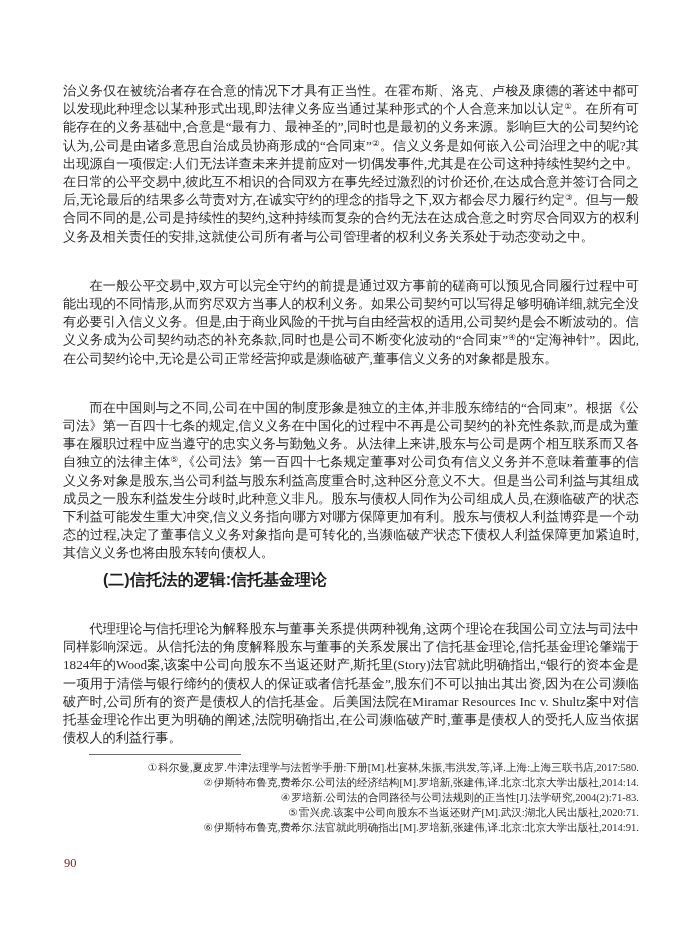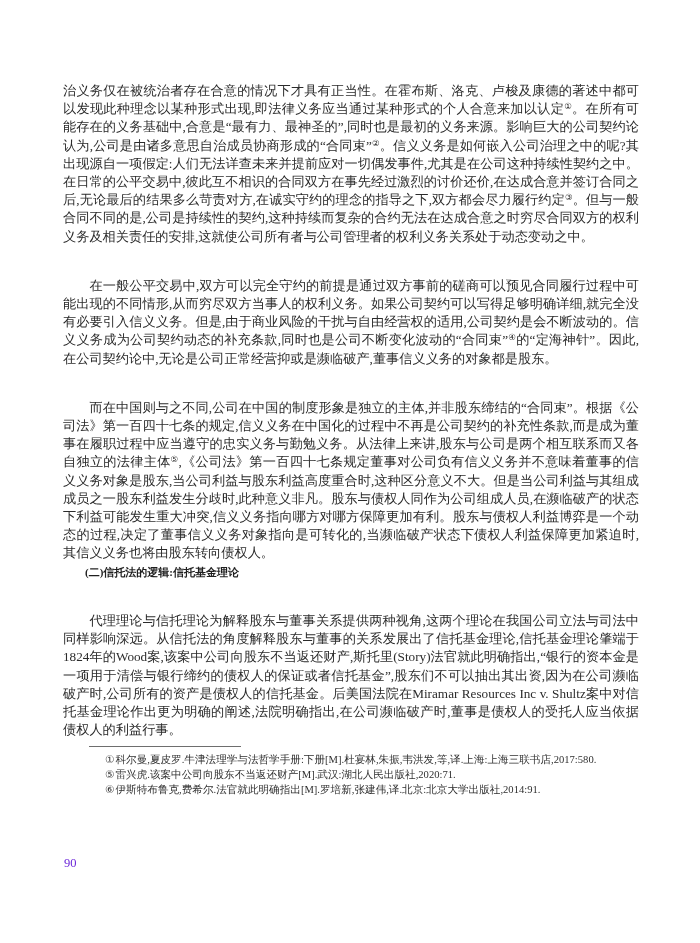--- a/index.html
+++ b/index.html
@@ -23,69 +23,71 @@
   }
   .para {
     margin: 0;
     font-size: 13.2px;
     line-height: 18.2px;
     text-align: justify;
     text-justify: inter-ideograph;
   }
   .para.indent { text-indent: 2em; margin-top: 31px; }
   .h2 {
-    margin: 0;
-    font-size: 11px;
+    margin: 8px;
+    font-size: 16px;
     line-height: 18.4px;
     font-weight: 700;
     text-indent: 2em;
     color: #1f1f1f;
-    font-family: Liberation Serif, serif;
+    font-family: Liberation Sans, sans-serif;
   }
   .fn-ref {
     font-size: 8.5px;
     line-height: 0;
     vertical-align: 4px;
   }
   .fn-sep {
     border: none;
     height: 0;
     border-top: 1px solid #6e6e6e;
     width: 152px;
     margin: 6px 0 5px 26px;
   }
   .fn {
     margin: 0;
     font-size: 10.6px;
     line-height: 15px;
     padding-left: 42px;
     color: #2f2f2f;
-    text-align: left;
+    text-align: right;
   }
   .fn-marker { margin-right: 1px; }
   .page-num {
     position: absolute;
     left: 64px; top: 856px;
     font-size: 12.5px;
-    color: #6d28d9;
+    color: #7f1d1d;
   }
 </style>
 </head>
 <body>
 
 <div class="page">
   <div class="content">
     <div>
         <p class="para">治义务仅在被统治者存在合意的情况下才具有正当性。在霍布斯、洛克、卢梭及康德的著述中都可以发现此种理念以某种形式出现,即法律义务应当通过某种形式的个人合意来加以认定<sup class="fn-ref">①</sup>。在所有可能存在的义务基础中,合意是“最有力、最神圣的”,同时也是最初的义务来源。影响巨大的公司契约论认为,公司是由诸多意思自治成员协商形成的“合同束”<sup class="fn-ref">②</sup>。信义义务是如何嵌入公司治理之中的呢?其出现源自一项假定:人们无法详查未来并提前应对一切偶发事件,尤其是在公司这种持续性契约之中。在日常的公平交易中,彼此互不相识的合同双方在事先经过激烈的讨价还价,在达成合意并签订合同之后,无论最后的结果多么苛责对方,在诚实守约的理念的指导之下,双方都会尽力履行约定<sup class="fn-ref">③</sup>。但与一般合同不同的是,公司是持续性的契约,这种持续而复杂的合约无法在达成合意之时穷尽合同双方的权利义务及相关责任的安排,这就使公司所有者与公司管理者的权利义务关系处于动态变动之中。</p>
         <p class="para indent">在一般公平交易中,双方可以完全守约的前提是通过双方事前的磋商可以预见合同履行过程中可能出现的不同情形,从而穷尽双方当事人的权利义务。如果公司契约可以写得足够明确详细,就完全没有必要引入信义义务。但是,由于商业风险的干扰与自由经营权的适用,公司契约是会不断波动的。信义义务成为公司契约动态的补充条款,同时也是公司不断变化波动的“合同束”<sup class="fn-ref">④</sup>的“定海神针”。因此,在公司契约论中,无论是公司正常经营抑或是濒临破产,董事信义义务的对象都是股东。</p>
         <p class="para indent">而在中国则与之不同,公司在中国的制度形象是独立的主体,并非股东缔结的“合同束”。根据《公司法》第一百四十七条的规定,信义义务在中国化的过程中不再是公司契约的补充性条款,而是成为董事在履职过程中应当遵守的忠实义务与勤勉义务。从法律上来讲,股东与公司是两个相互联系而又各自独立的法律主体<sup class="fn-ref">⑤</sup>,《公司法》第一百四十七条规定董事对公司负有信义义务并不意味着董事的信义义务对象是股东,当公司利益与股东利益高度重合时,这种区分意义不大。但是当公司利益与其组成成员之一股东利益发生分歧时,此种意义非凡。股东与债权人同作为公司组成人员,在濒临破产的状态下利益可能发生重大冲突,信义义务指向哪方对哪方保障更加有利。股东与债权人利益博弈是一个动态的过程,决定了董事信义义务对象指向是可转化的,当濒临破产状态下债权人利益保障更加紧迫时,其信义义务也将由股东转向债权人。</p>
         <p class="h2">(二)信托法的逻辑:信托基金理论</p>
         <p class="para indent">代理理论与信托理论为解释股东与董事关系提供两种视角,这两个理论在我国公司立法与司法中同样影响深远。从信托法的角度解释股东与董事的关系发展出了信托基金理论,信托基金理论肇端于1824年的Wood案,该案中公司向股东不当返还财产,斯托里(Story)法官就此明确指出,“银行的资本金是一项用于清偿与银行缔约的债权人的保证或者信托基金”,股东们不可以抽出其出资,因为在公司濒临破产时,公司所有的资产是债权人的信托基金。后美国法院在Miramar Resources Inc v. Shultz案中对信托基金理论作出更为明确的阐述,法院明确指出,在公司濒临破产时,董事是债权人的受托人应当依据债权人的利益行事。</p>
       </div>
     <hr class="fn-sep">
     <div class="footnotes">
         <p class="fn"><span class="fn-marker">①</span><span>科尔曼,夏皮罗.牛津法理学与法哲学手册:下册[M].杜宴林,朱振,韦洪发,等,译.上海:上海三联书店,2017:580.</span></p>
+        <p class="fn"><span class="fn-marker">②</span><span>伊斯特布鲁克,费希尔.公司法的经济结构[M].罗培新,张建伟,译.北京:北京大学出版社,2014:14.</span></p>
+        <p class="fn"><span class="fn-marker">④</span><span>罗培新.公司法的合同路径与公司法规则的正当性[J].法学研究,2004(2):71-83.</span></p>
         <p class="fn"><span class="fn-marker">⑤</span><span>雷兴虎.该案中公司向股东不当返还财产[M].武汉:湖北人民出版社,2020:71.</span></p>
         <p class="fn"><span class="fn-marker">⑥</span><span>伊斯特布鲁克,费希尔.法官就此明确指出[M].罗培新,张建伟,译.北京:北京大学出版社,2014:91.</span></p>
       </div>
   </div>
   <div class="page-num">90</div>
 </div>
 
 </body></html>

